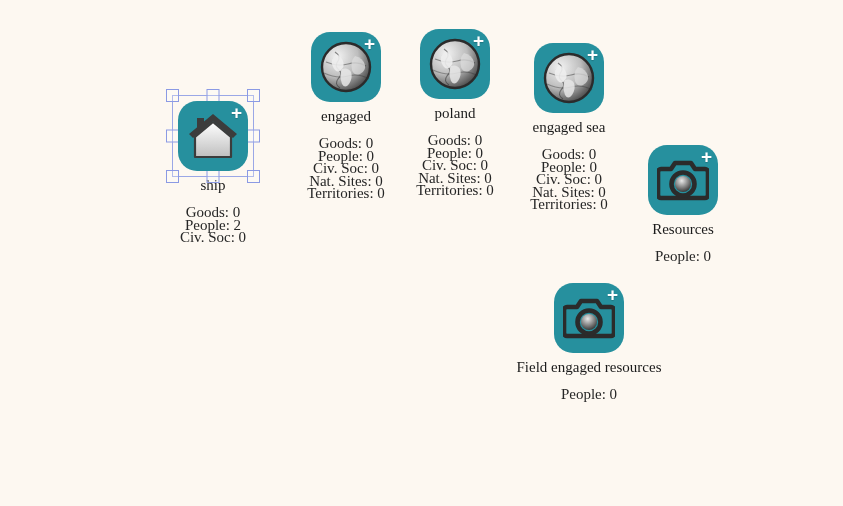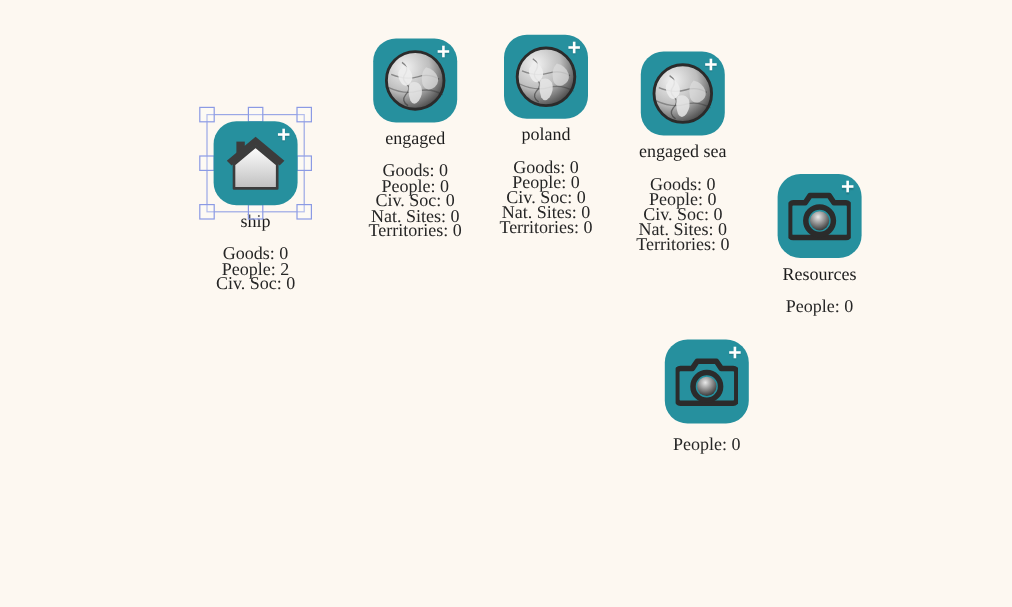--- a/index.html
+++ b/index.html
@@ -308,18 +308,19 @@
               </radialGradient>
             </defs>
             <path d="M4 10 h10 l4 -6 h16 l4 6 h10 a3 3 0 0 1 3 3 v23 a3 3 0 0 1 -3 3 h-44 a3 3 0 0 1 -3 -3 v-23 a3 3 0 0 1 3 -3 z" fill="none" stroke="#2b2b2b" stroke-width="4.6" stroke-linejoin="round"></path>
             <circle cx="26" cy="25" r="11.5" fill="none" stroke="#2b2b2b" stroke-width="4.6"></circle>
             <circle cx="26" cy="25" r="8" fill="url(#lens2)"></circle>
           </svg>
         </span>
         <span class="plus">+</span>
       </div>
     </div>
+    <div class="node-label">Field engaged resources</div>
     <div class="stats">
       <span class="stat-line">People: 0</span>
     </div>
   </div>
 
 </div>
 
 </body></html>

